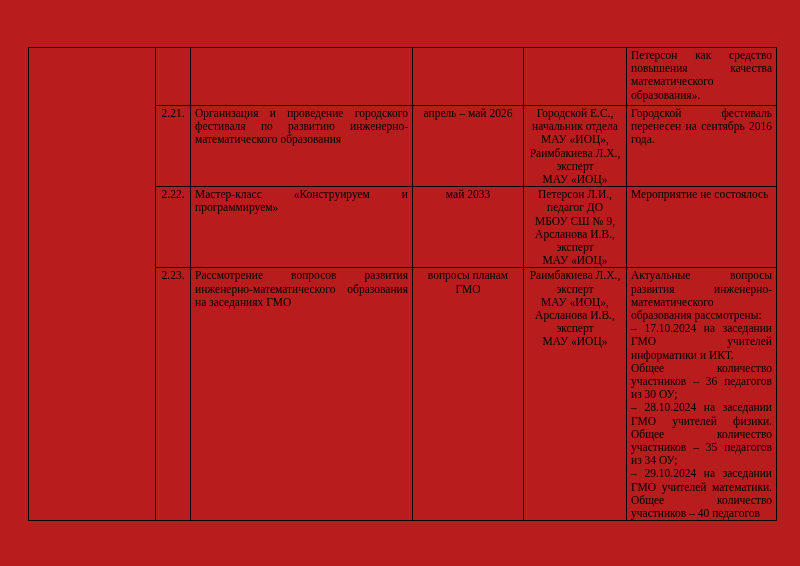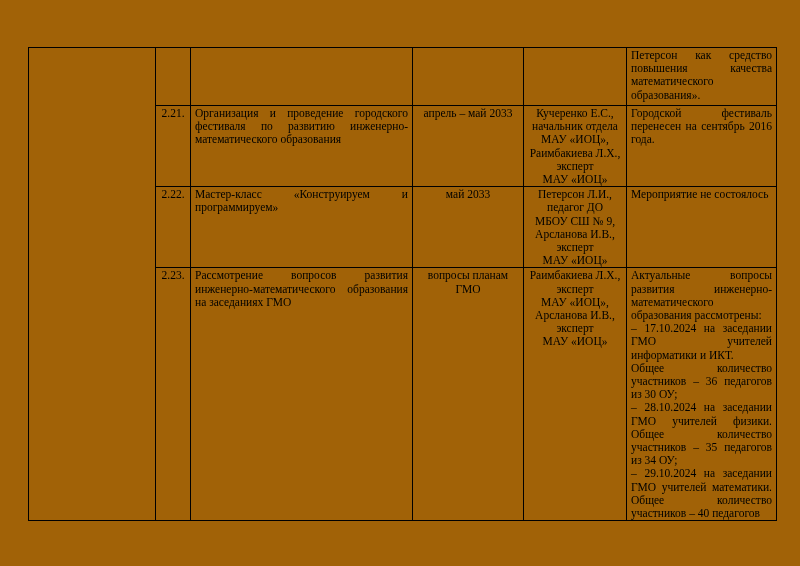--- a/index.html
+++ b/index.html
@@ -9,21 +9,21 @@
     height: 566px;
     background: #ffffff;
     overflow: hidden;
     font-family: "Liberation Serif", "DejaVu Serif", serif;
     color: #000000;
   }
   .page {
     position: relative;
     width: 800px;
     height: 566px;
-    background: #a16207;
+    background: #b91c1c;
   }
   table.report {
     position: absolute;
     left: 28px;
     top: 47px;
     width: 748px;
     border-collapse: collapse;
     table-layout: fixed;
     font-size: 11.5px;
     line-height: 13.2px;
@@ -78,22 +78,22 @@
         <td rowspan="4" class="cell-left"></td>
         <td class="cell-num"></td>
         <td class="cell-activity"></td>
         <td class="cell-dates"></td>
         <td class="cell-responsible"></td>
         <td class="cell-result">Петерсон как средство повышения качества математического образования».</td>
       </tr>
       <tr class="row-221">
         <td class="cell-num">2.21.</td>
         <td class="cell-activity">Организация и проведение городского фестиваля по развитию инженерно-математического образования</td>
-        <td class="cell-dates">апрель – май 2033</td>
-        <td class="cell-responsible">Кучеренко Е.С.,
+        <td class="cell-dates">апрель – май 2026</td>
+        <td class="cell-responsible">Городской Е.С.,
 начальник отдела
 МАУ «ИОЦ»,
 Раимбакиева Л.Х.,
 эксперт
 МАУ «ИОЦ»</td>
         <td class="cell-result">Городской фестиваль перенесен на сентябрь 2016 года.</td>
       </tr>
       <tr class="row-222">
         <td class="cell-num">2.22.</td>
         <td class="cell-activity">Мастер-класс «Конструируем и программируем»</td>

